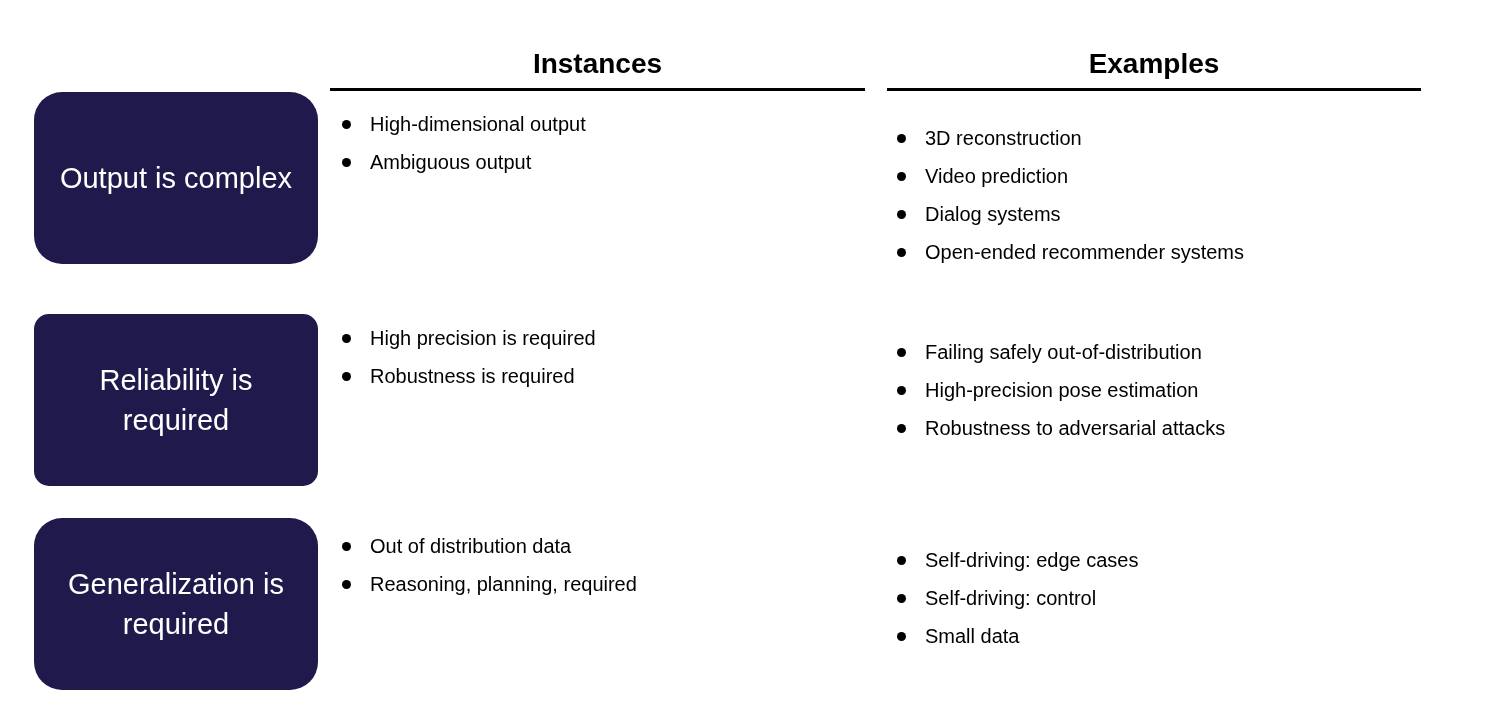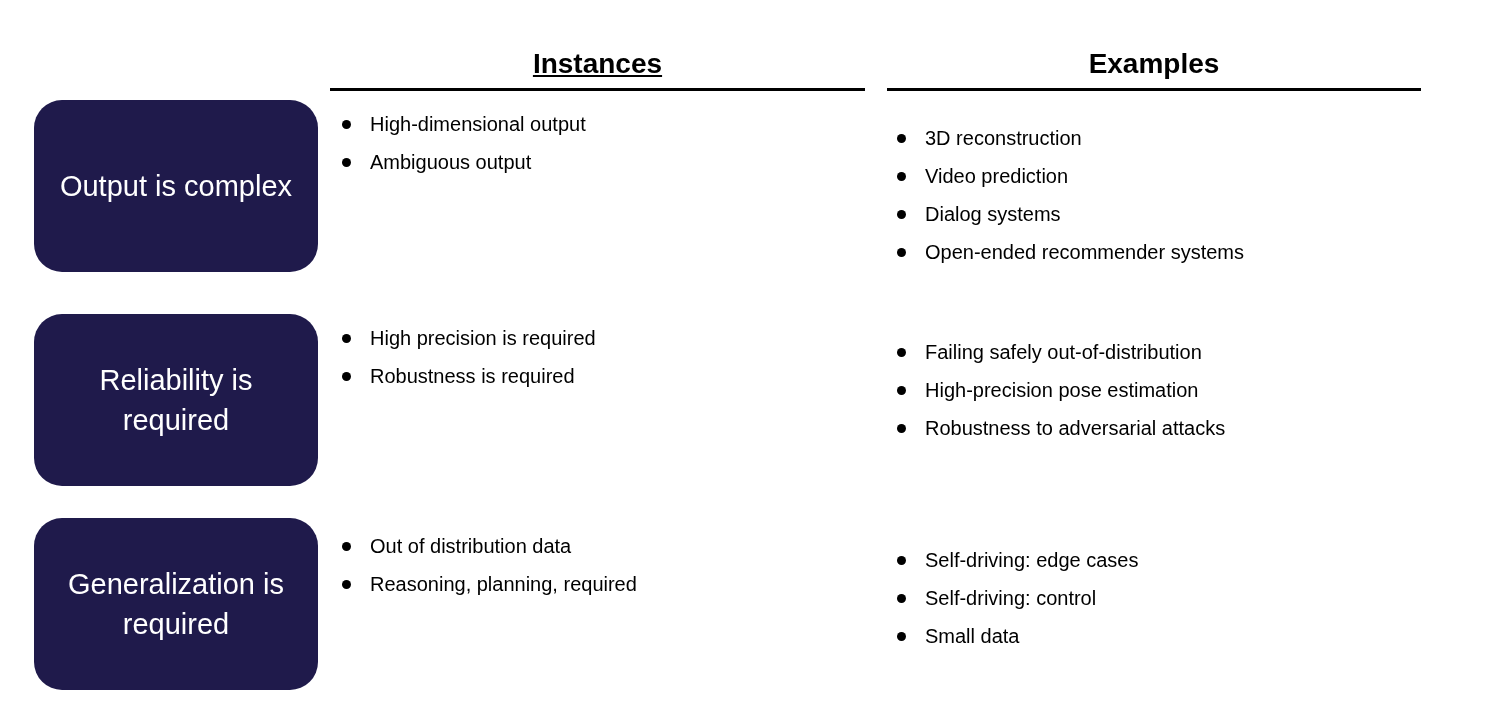--- a/index.html
+++ b/index.html
@@ -19,21 +19,21 @@
   .col-header {
     position: absolute;
     top: 44px;
     height: 40px;
     font-size: 28px;
     font-weight: bold;
     color: #000000;
     text-align: center;
     line-height: 40px;
   }
-  .col-header.instances { left: 330px; width: 535px; text-decoration: underline; }
+  .col-header.instances { left: 330px; width: 535px; }
   .col-header.examples  { left: 887px; width: 534px; }
   .header-rule {
     position: absolute;
     top: 88px;
     height: 3px;
     background: #000000;
   }
   .header-rule.instances { left: 330px; width: 535px; }
   .header-rule.examples  { left: 887px; width: 534px; }
 
@@ -49,22 +49,22 @@
     font-size: 29px;
     line-height: 40px;
     text-align: center;
     white-space: pre-line;
     display: flex;
     align-items: center;
     justify-content: center;
     padding: 0 4px;
     box-sizing: border-box;
   }
-  .row1 .category-box { top: 100px; }
-  .row2 .category-box { top: 314px; }
+  .row1 .category-box { top: 92px; }
+  .row2 .category-box { top: 314px; border-radius: 15px; }
   .row3 .category-box { top: 518px; }
 
   
   .bullet-list {
     position: absolute;
     list-style: none;
     margin: 0;
     padding: 0;
     font-size: 20px;
     line-height: 38px;

